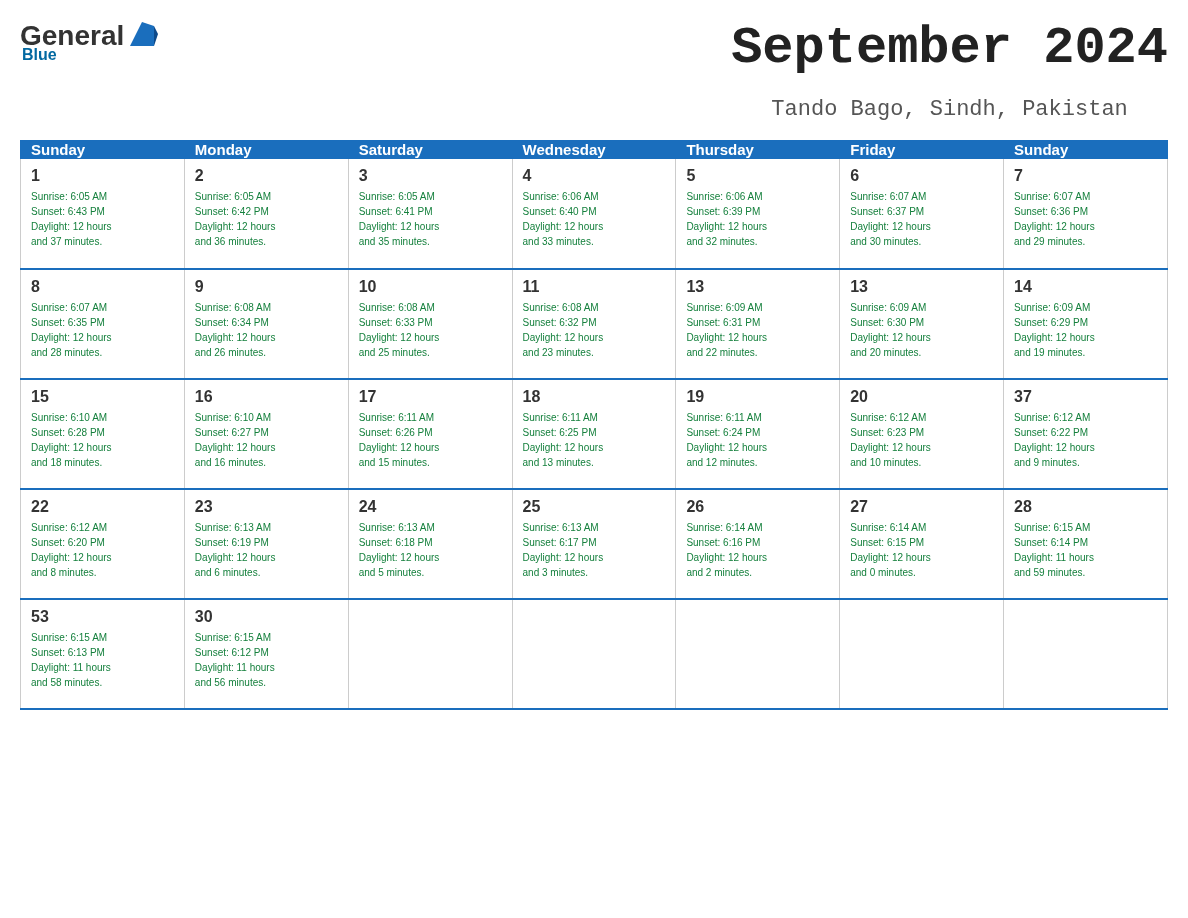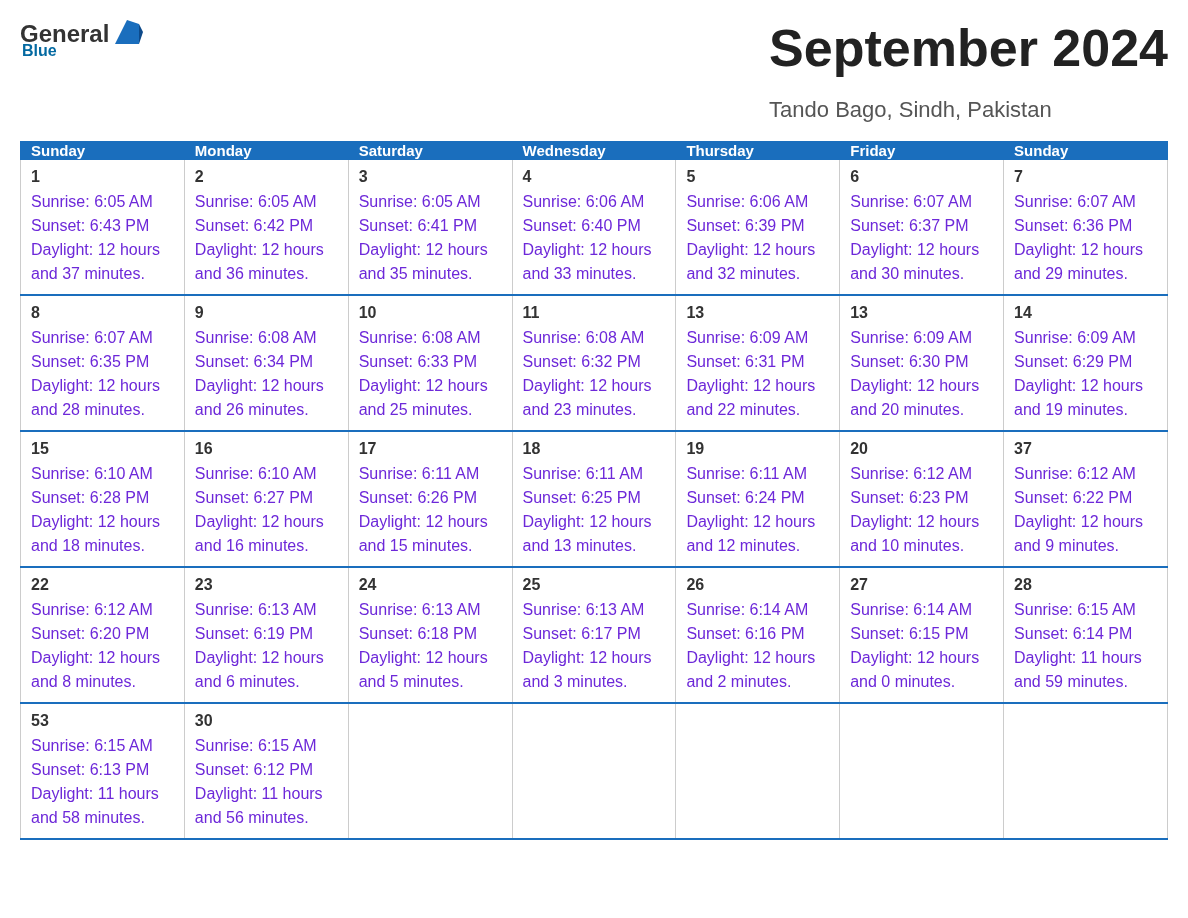--- a/index.html
+++ b/index.html
@@ -15,31 +15,32 @@
       justify-content: space-between;
       align-items: flex-start;
       margin-bottom: 18px;
     }
     .logo {
       display: flex;
       align-items: center;
       gap: 4px;
     }
     .logo-text-general {
-      font-size: 24px;
+      font-size: 28px;
       font-weight: bold;
       color: #333;
     }
     .logo-text-blue {
       font-size: 16px;
       font-weight: bold;
       color: #0369a1;
     }
     .title-block {
-      text-align: left;
+      text-align: center;
+      font-family: Liberation Mono, monospace;
     }
     .calendar-title {
       font-size: 52px;
       font-weight: bold;
       color: #222;
       line-height: 1.1;
     }
     .calendar-subtitle {
       font-size: 22px;
       color: #555;
@@ -71,23 +72,23 @@
     tbody tr {
       border-bottom: 2px solid #1a6ebd;
     }
     .day-num {
       font-size: 16px;
       font-weight: bold;
       margin-bottom: 4px;
       display: block;
     }
     .day-info {
-      font-size: 16px;
+      font-size: 10px;
       line-height: 1.5;
-      color: #6d28d9;
+      color: #15803d;
     }
     .empty-cell {
       background: #fff;
     }
     tbody td:first-child {
       
     }
   </style>
 </head>
 <body>

